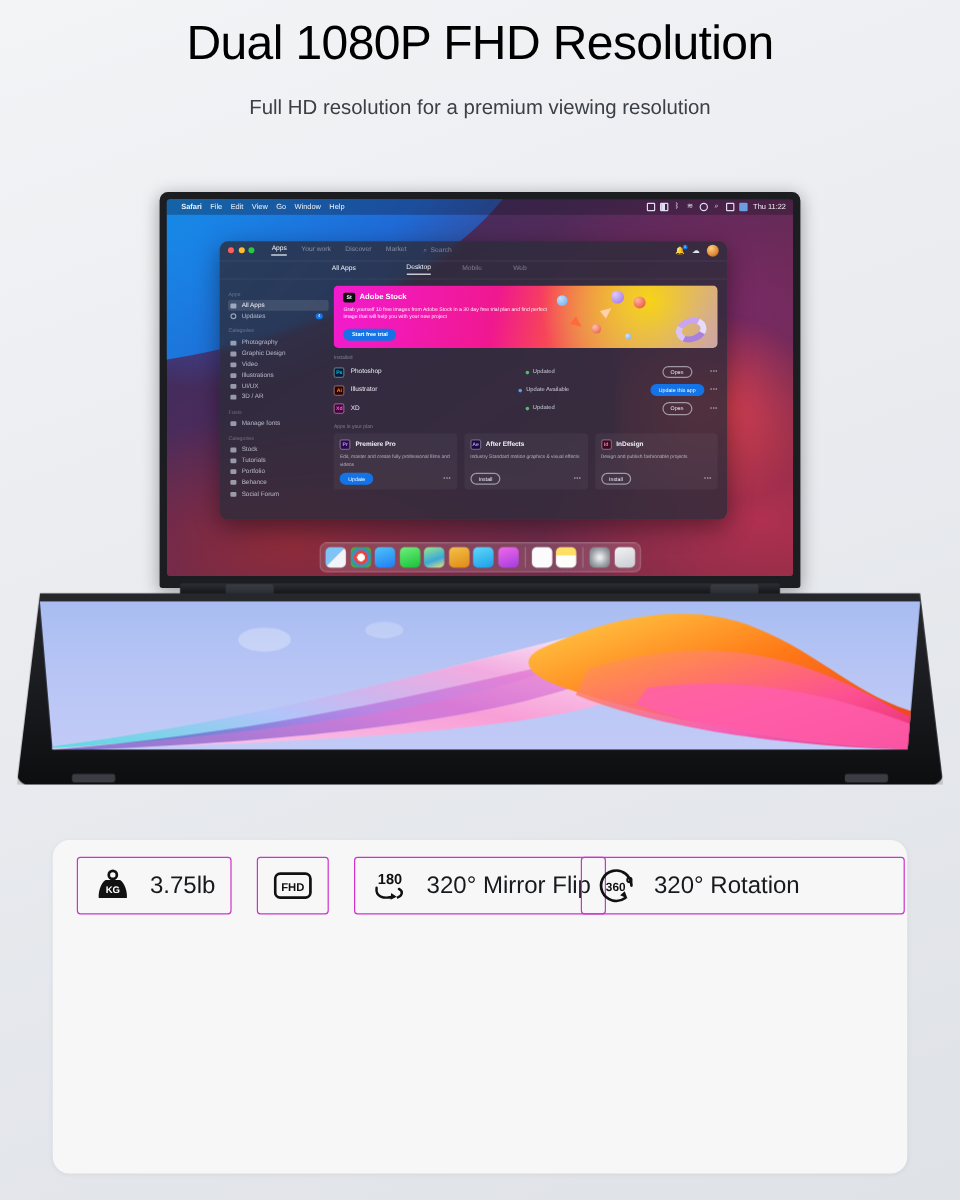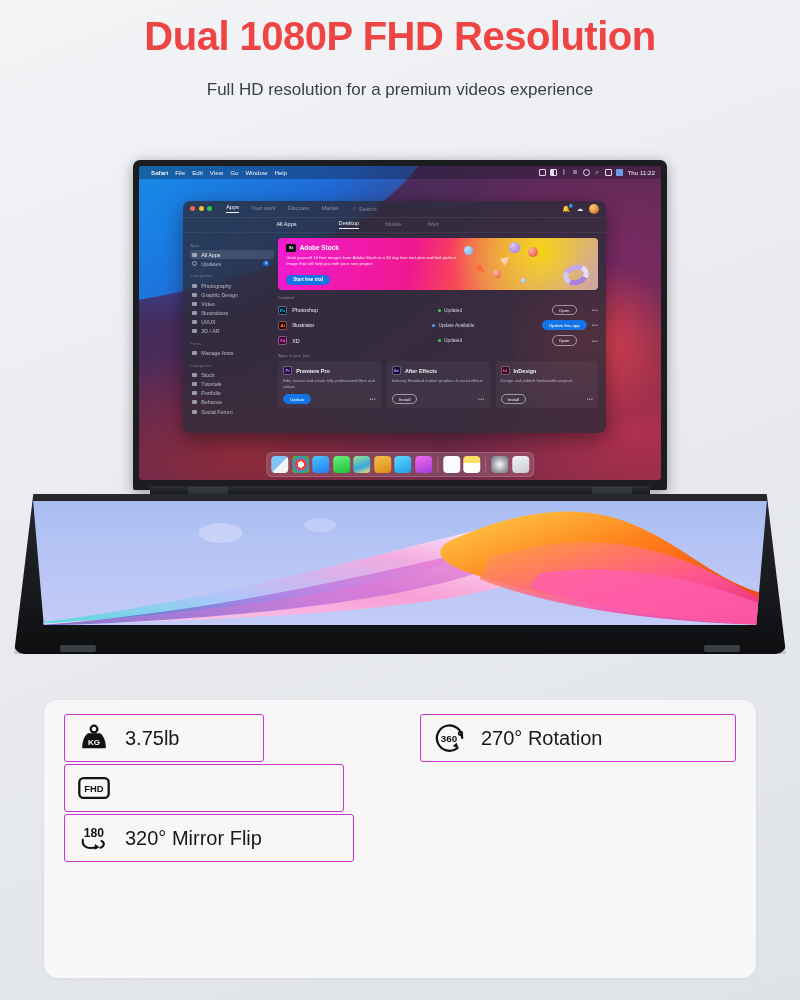--- a/index.html
+++ b/index.html
@@ -7,21 +7,21 @@
   body {
     width: 800px; height: 1000px;
     font-family: "Liberation Sans", sans-serif;
     background: linear-gradient(160deg, #f3f4f6 0%, #e9ebef 45%, #dfe2e7 100%);
     overflow: hidden; position: relative;
   }
 
   
   .header { text-align: center; padding-top: 14px; }
   .title {
-    font-size: 40px; font-weight: bold; color: #ef4444;
+    font-size: 40px; font-weight: normal; color: #000000;
     letter-spacing: -0.5px; line-height: 1.1;
   }
   .subtitle {
     font-size: 17px; color: #3b4046; margin-top: 22px; font-weight: 400;
   }
 
   
   .laptop { position: absolute; left: 0; top: 150px; width: 800px; height: 525px; }
 
   .lid {
@@ -264,39 +264,39 @@
   .foot { position: absolute; bottom: 2px; width: 36px; height: 7px; background: #3a3d42; border-radius: 2px; }
   .foot-l { left: 46px; } .foot-r { right: 46px; }
 
   
   .specs {
     position: absolute; left: 44px; top: 700px; width: 712px; height: 278px;
     background: #f7f7f8; border-radius: 14px;
     box-shadow: 0 1px 4px rgba(0,0,0,.05);
     padding: 14px 20px; display: flex; gap: 20px;
   }
-  .spec-col { display: flex; flex-direction: column; gap: 2px; }
+  .spec-col { display: flex; gap: 21px; }
   .spec-col.left { width: 400px; }
   .spec-col.right { flex: 1; }
   .spec-row {
     display: flex; align-items: center; gap: 14px;
     border: 1.6px solid #cc33cc; border-radius: 3px;
     padding: 6px 12px; height: 48px;
   }
   .spec-ico { width: 34px; flex: none; display: flex; align-items: center; justify-content: center; }
   .spec-text { font-size: 20px; color: #17191c; white-space: nowrap; }
 
   svg { display: block; }
 </style>
 </head>
 <body>
 
 <div class="header">
   <div class="title">Dual 1080P FHD Resolution</div>
-  <div class="subtitle">Full HD resolution for a premium videos experience</div>
+  <div class="subtitle">Full HD resolution for a premium viewing resolution</div>
 </div>
 
 <div class="laptop">
 
   <div class="lid">
     <div class="screen-top">
       <div class="swoosh"></div>
       <div class="redglow"></div>
 
       <div class="menubar">
@@ -622,26 +622,26 @@
       </span>
       <span class="spec-text">320° Mirror Flip</span>
     </div>
 
   </div>
 
   <div class="spec-col right">
 
 
 
-    <div class="spec-row" style="width:316px">
+    <div class="spec-row" style="width:270px">
       <span class="spec-ico">
         <svg width="32" height="30" viewBox="0 0 34 32">
           <path d="M30 16 A13.5 13.5 0 1 0 24.5 27" fill="none" stroke="#111" stroke-width="2.4" stroke-linecap="round"></path>
           <path d="M20 24.5 L26.5 27.5 L24 21 Z" fill="#111"></path>
           <text x="16" y="20.5" font-size="10.5" font-family="Liberation Sans, sans-serif" font-weight="bold" fill="#111" text-anchor="middle">360</text>
           <circle cx="28.2" cy="11" r="1.9" fill="none" stroke="#111" stroke-width="1.8"></circle>
         </svg>
       </span>
-      <span class="spec-text">270° Rotation</span>
+      <span class="spec-text">320° Rotation</span>
     </div>
 
   </div>
 </div>
 
 </body></html>

